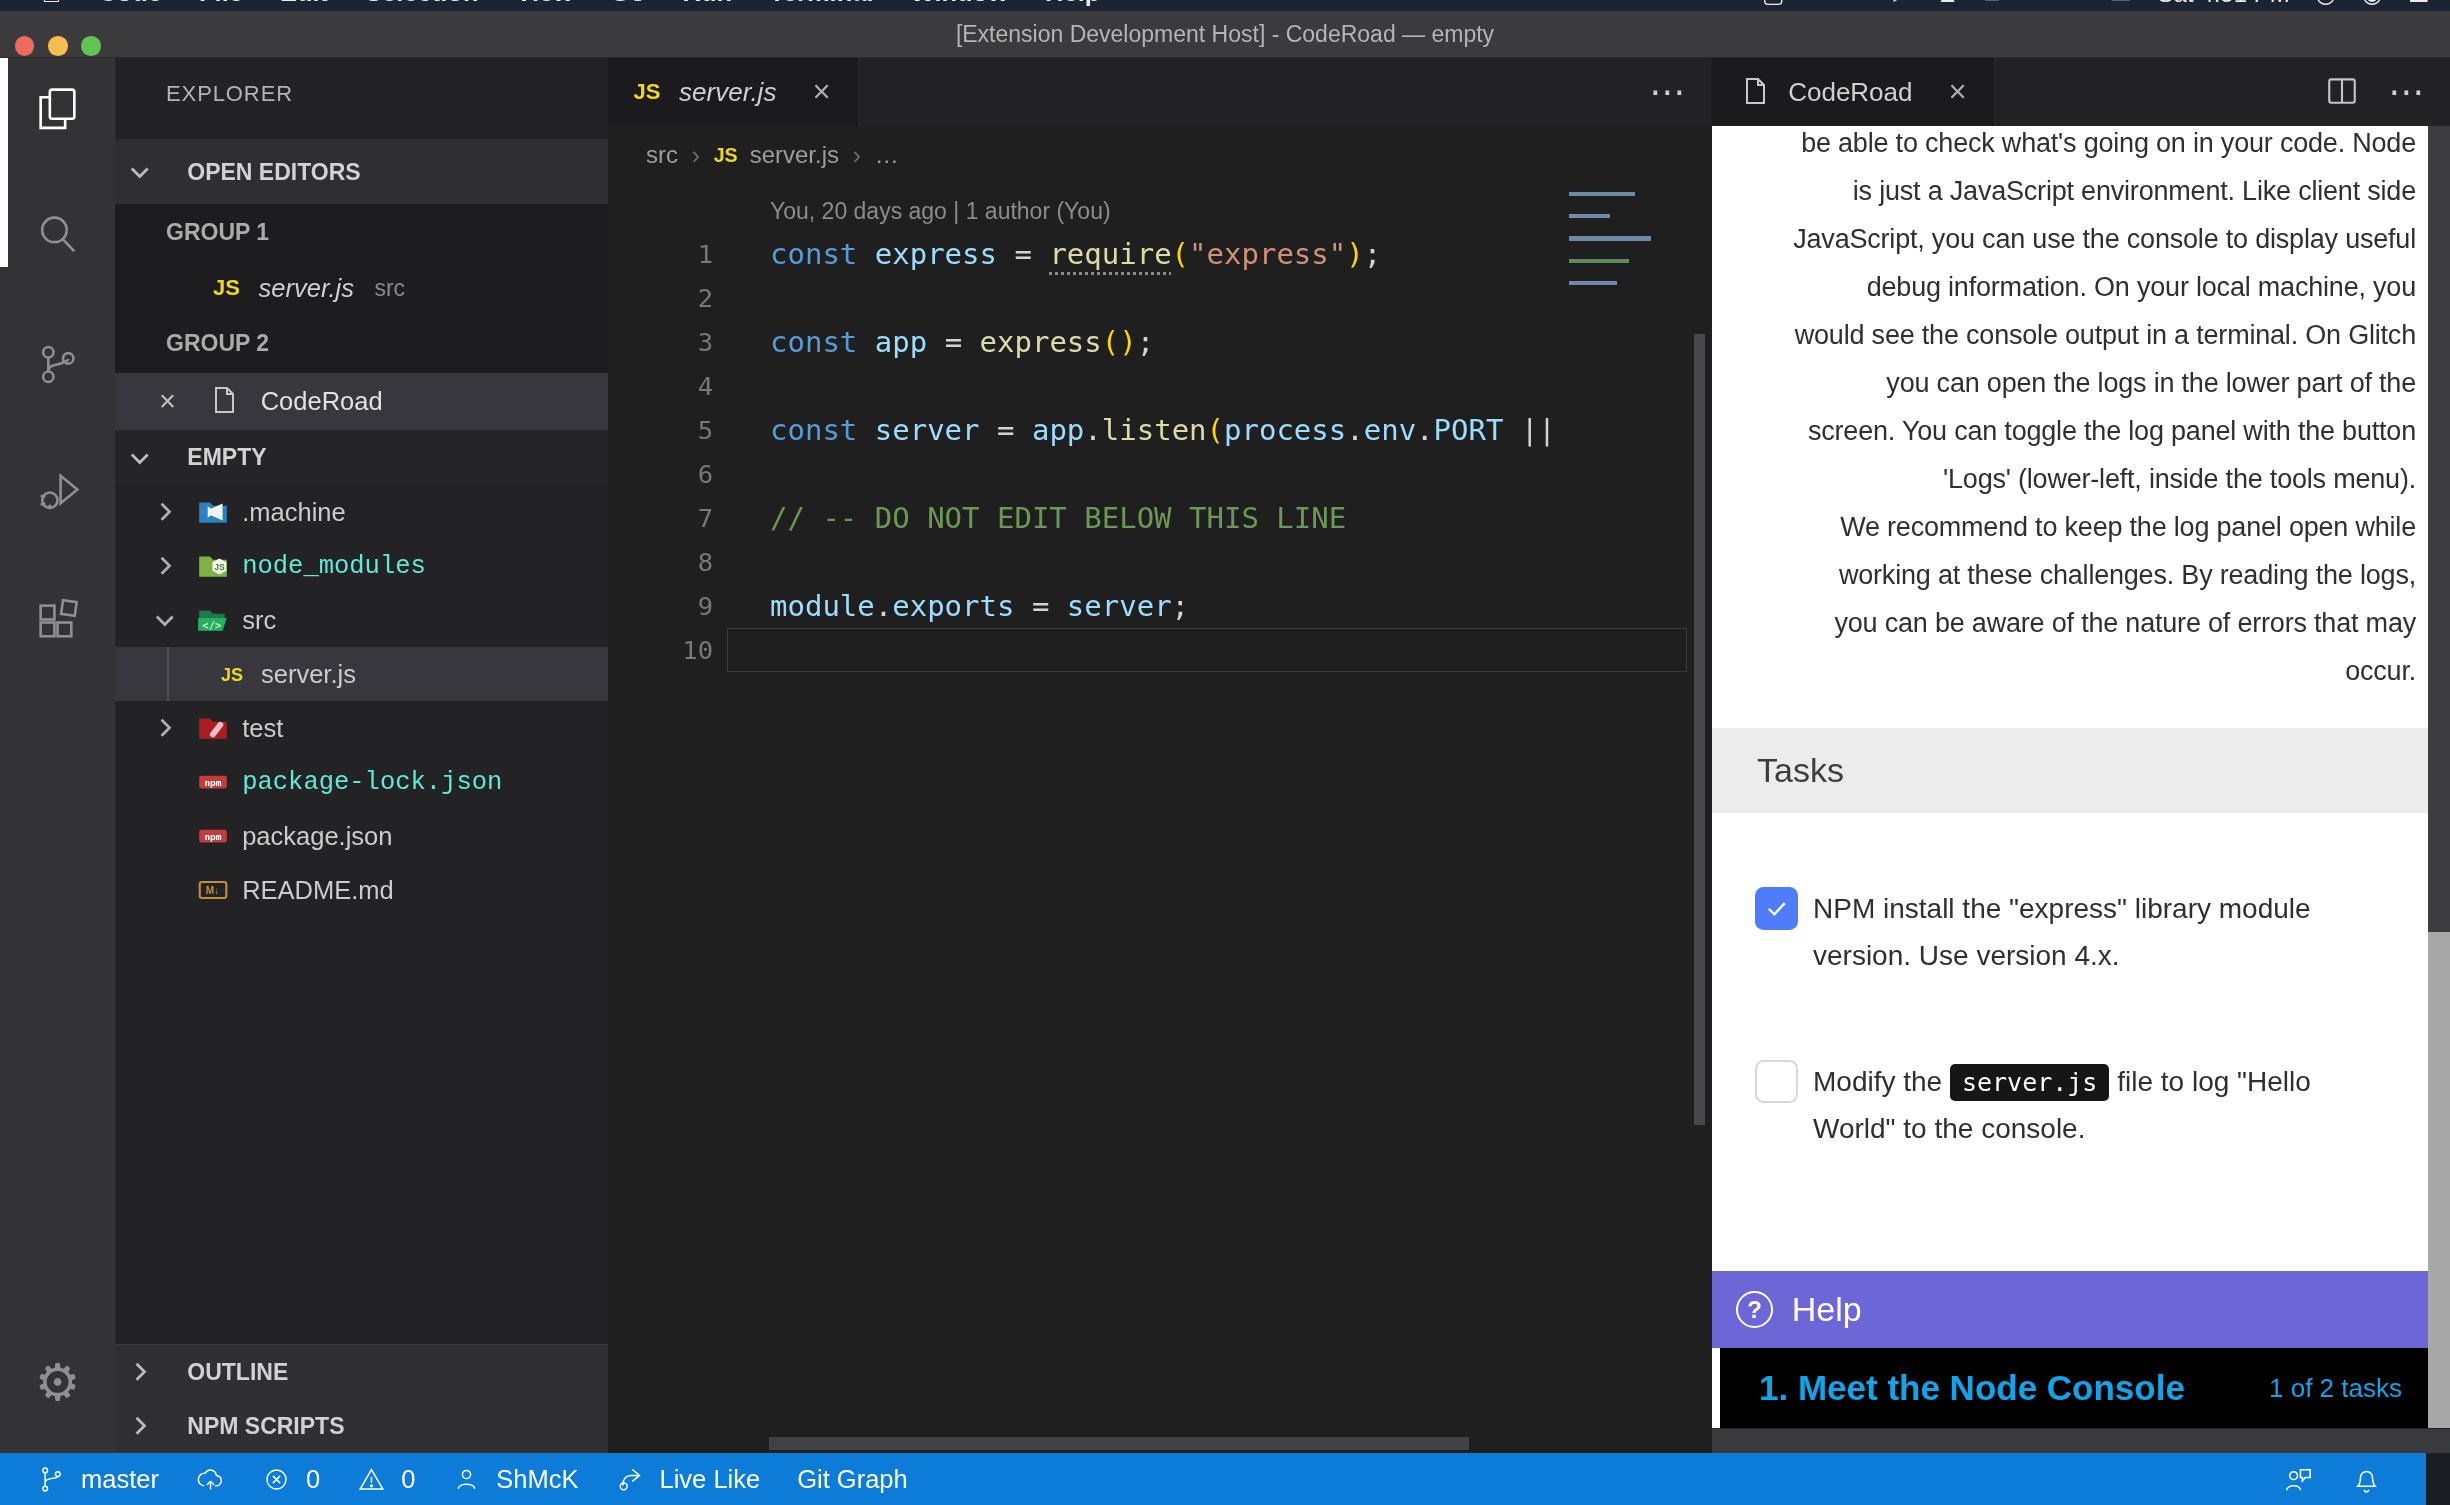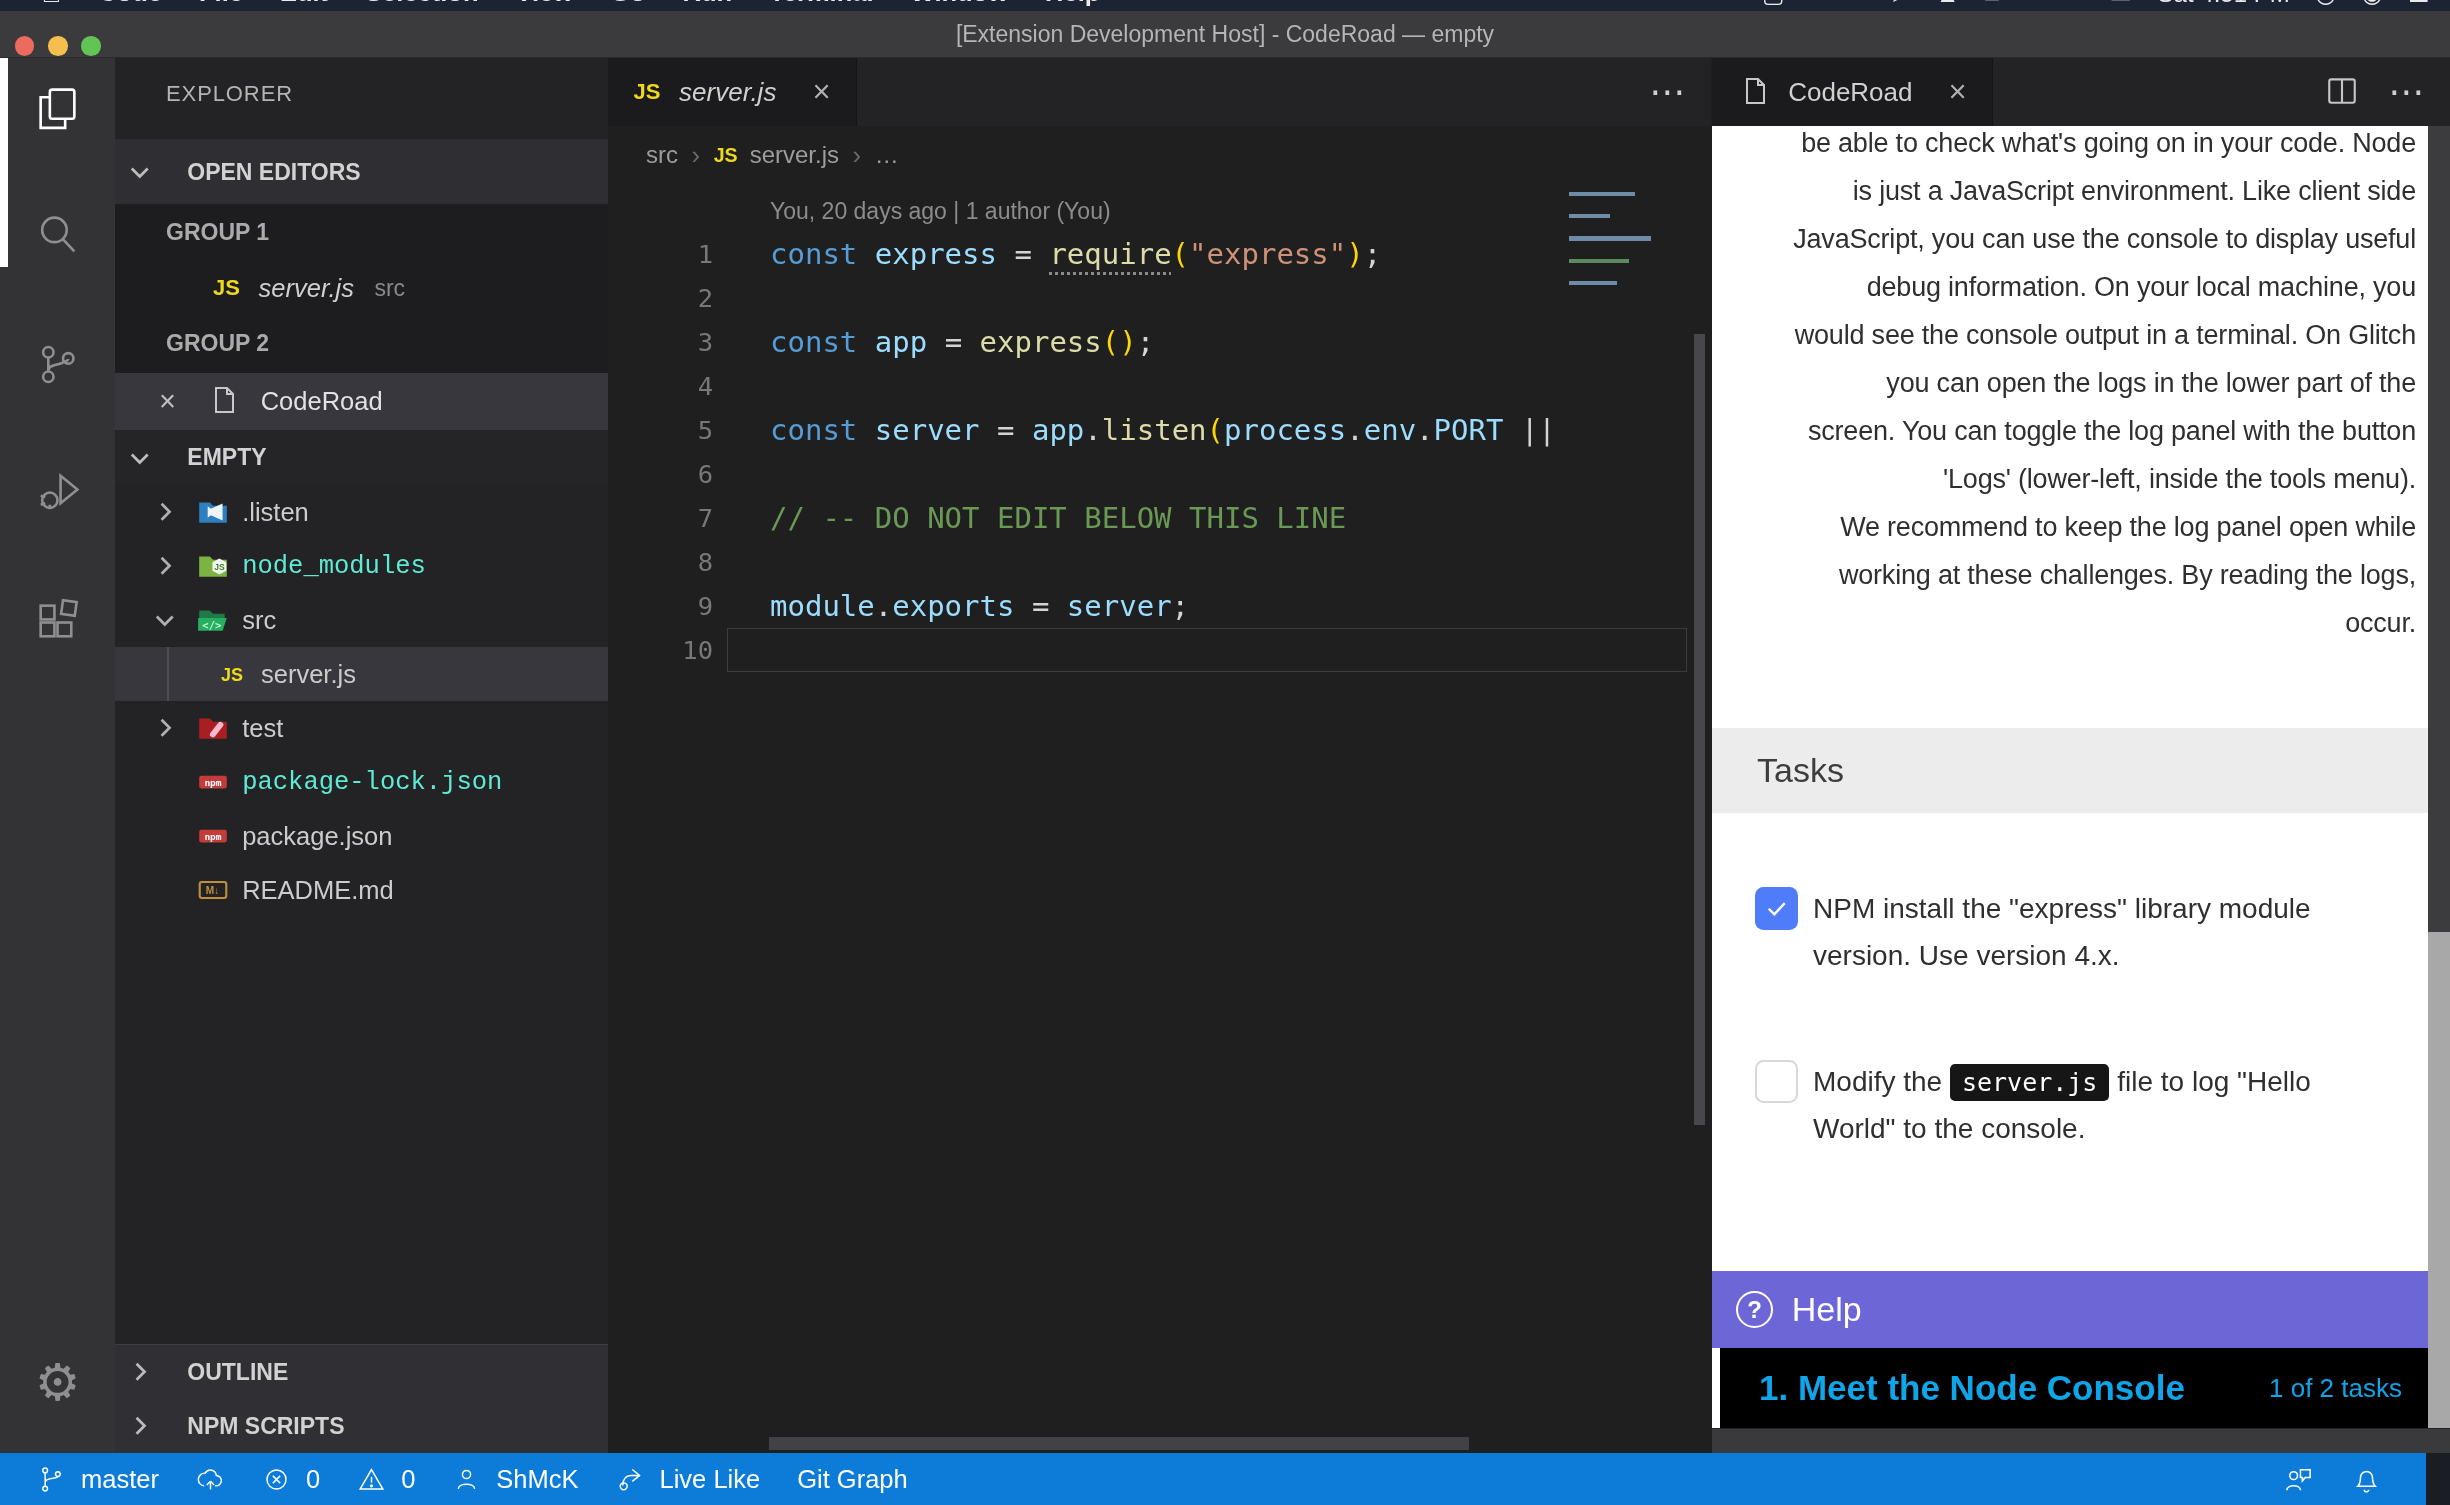--- a/index.html
+++ b/index.html
@@ -263,21 +263,21 @@
         <div class="tree-row">
           <span class="tr-chev"><svg viewBox="0 0 16 16">
               <path d="M6 3 l5 5 -5 5" stroke="#b0b0b0" fill="none" stroke-width="1.7"></path>
             </svg></span>
           <span class="tr-icon">
             <svg viewBox="0 0 32 32">
               <path d="M3 7 h10 l3 3 h13 v16 h-26 z" fill="#2d7fc1"></path>
               <polygon points="14,13 25,8 25,24 14,19 11,21.5 11,10.5" fill="#fff" opacity="0.92"></polygon>
             </svg>
           </span>
-          <span class="tr-label">.listen</span>
+          <span class="tr-label">.machine</span>
         </div>
         <div class="tree-row dim">
           <span class="tr-chev"><svg viewBox="0 0 16 16">
               <path d="M6 3 l5 5 -5 5" stroke="#b0b0b0" fill="none" stroke-width="1.7"></path>
             </svg></span>
           <span class="tr-icon">
             <svg viewBox="0 0 32 32" style="font-size:30px">
               <path d="M3 7 h10 l3 3 h13 v16 h-26 z" fill="#7cb342"></path>
               <polygon points="22,9 28.5,12.5 28.5,20.5 22,24 15.5,20.5 15.5,12.5" fill="#f2f8ec"></polygon>
               <text x="22" y="19.5" font-size="8" font-weight="bold" fill="#3e7c33" text-anchor="middle" font-family="sans-serif">JS</text>
@@ -459,20 +459,21 @@
           <div class="wv-line">be able to check what's going on in your code. Node</div>
           <div class="wv-line">is just a JavaScript environment. Like client side</div>
           <div class="wv-line">JavaScript, you can use the console to display useful</div>
           <div class="wv-line">debug information. On your local machine, you</div>
           <div class="wv-line">would see the console output in a terminal. On Glitch</div>
           <div class="wv-line">you can open the logs in the lower part of the</div>
           <div class="wv-line">screen. You can toggle the log panel with the button</div>
           <div class="wv-line">'Logs' (lower-left, inside the tools menu).</div>
           <div class="wv-line">We recommend to keep the log panel open while</div>
           <div class="wv-line">working at these challenges. By reading the logs,</div>
+          <div class="wv-line">you can be aware of the nature of errors that may</div>
           <div class="wv-line">occur.</div>
         </div>
 
       <div class="tasks-band">
         <span class="tasks-title">Tasks</span>
       </div>
 
       <div id="task-list">
           <div class="task">
             <div class="task-box checked" style="top: 761px;">

